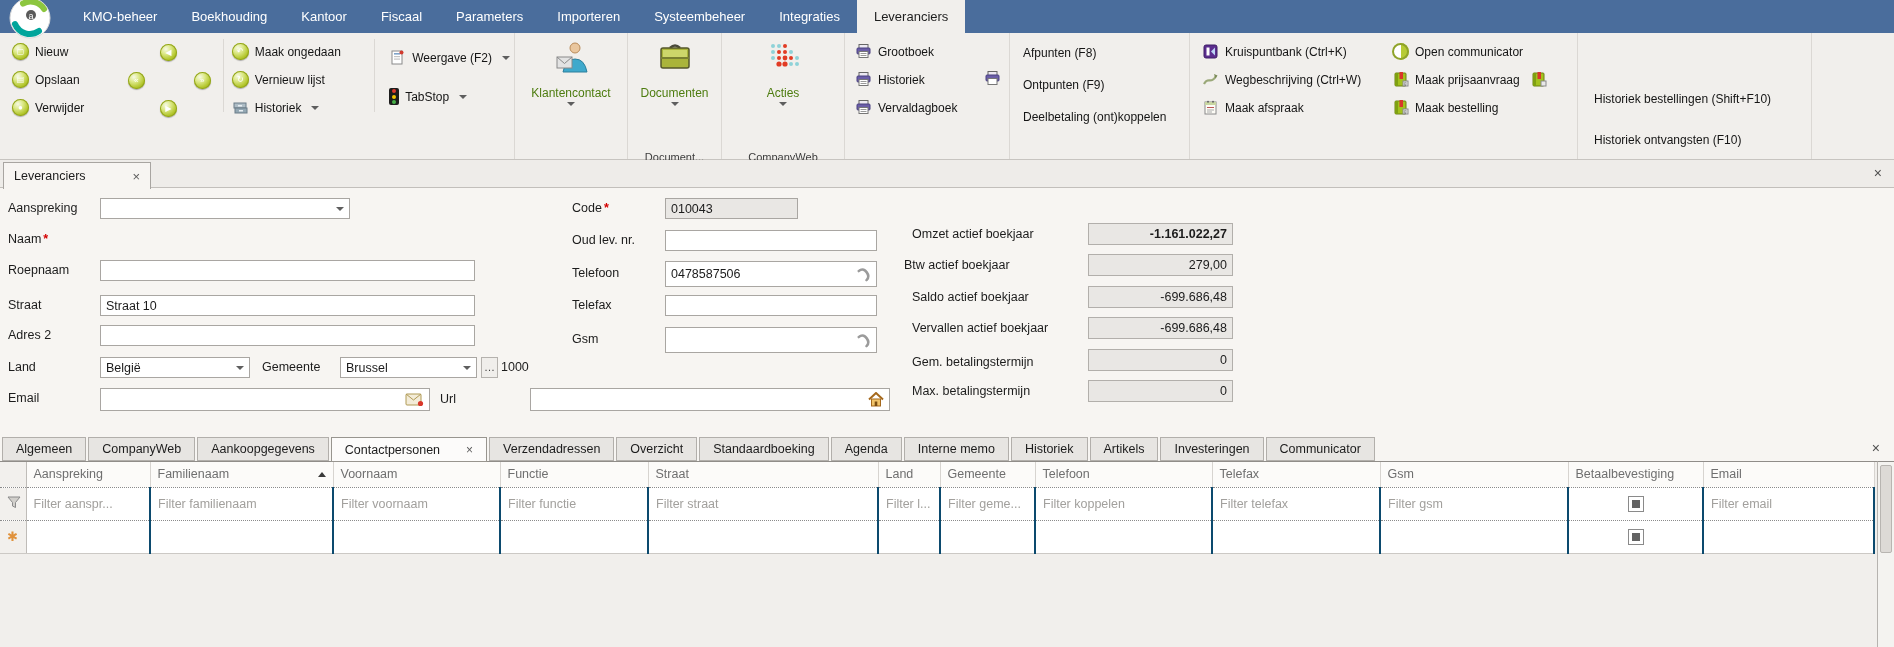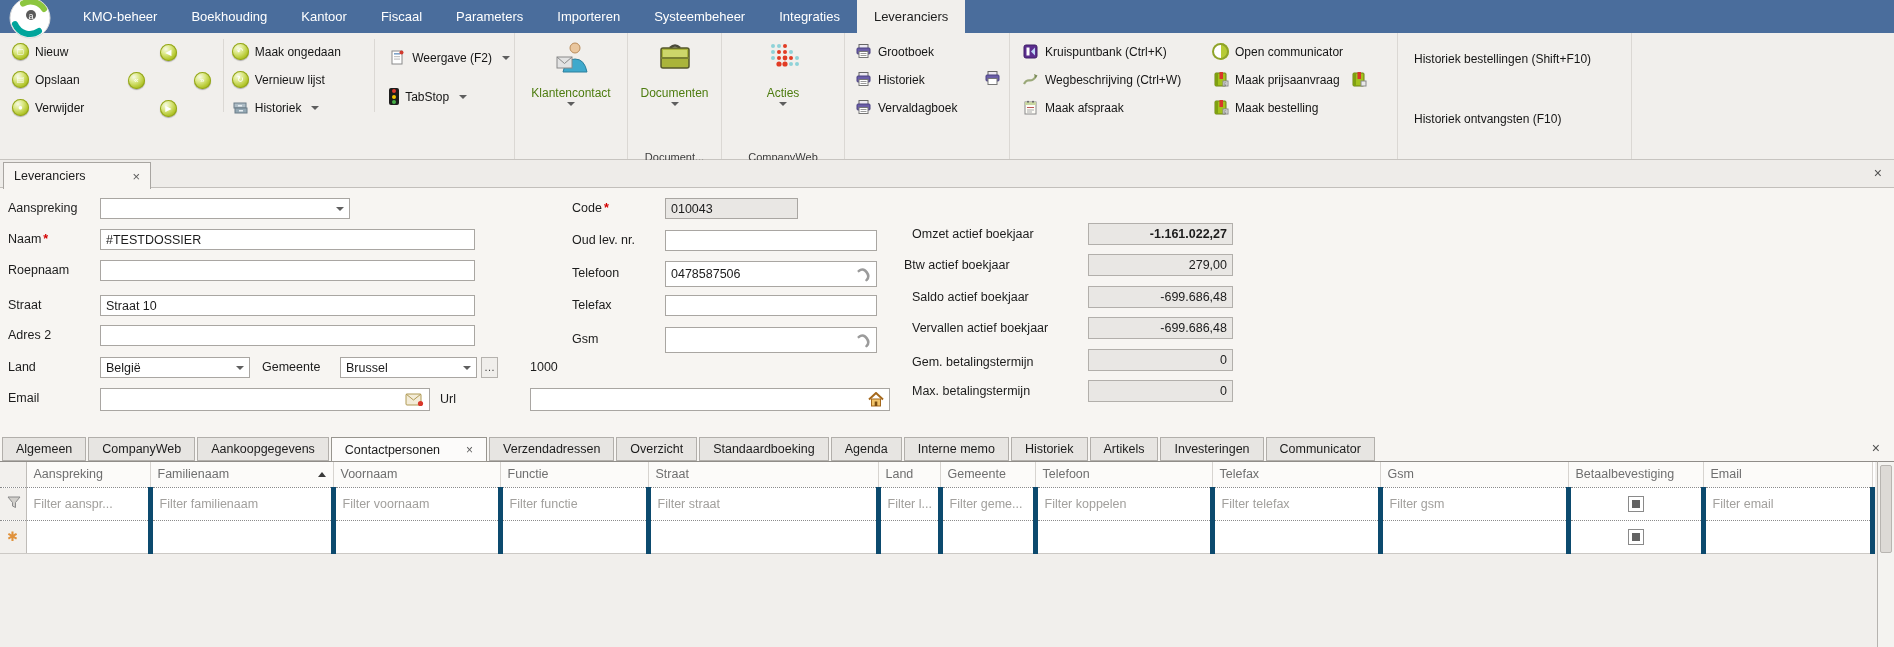--- a/index.html
+++ b/index.html
@@ -58,21 +58,21 @@
   .detail-tabs { position:absolute; top:437px; left:2px; right:30px; height:24px; display:flex; gap:2px; z-index:3; }
   .dtab { background:#e7e5e2; border:1px solid #b2afab; font-size:12.5px; color:#1c1c1c; padding:0 13px; line-height:22px; white-space:nowrap; cursor:default; }
   .dtab.active { background:#fcfbfa; border-color:#98958f; height:25px; display:flex; align-items:center; gap:26px; }
   .dtab.active .close-x { color:#5c5c5c; font-size:12px; }
   .tabs-close { position:absolute; right:14px; top:440px; color:#4f4f4f; font-size:14px; z-index:3; }
 
   
   .grid-area { position:absolute; top:461px; left:0; width:1877px; bottom:0; background:#f1efec; border-top:1px solid #908d89; }
   table.grid { border-collapse:collapse; table-layout:fixed; width:1875px; background:#fff; }
   .grid th { background:#fcfbf9; color:#6f6f6f; font-weight:normal; font-size:12.5px; text-align:left; padding:3px 7px; height:25px; border-right:1px solid #d7d4d0; border-bottom:1px dotted #8b8b8b; white-space:nowrap; overflow:hidden; }
-  .grid td { font-size:12.5px; color:#1c1c1c; padding:3px 7px; border-right:5px solid #0c4a6e; white-space:nowrap; overflow:hidden; }
+  .grid td { font-size:12.5px; color:#1c1c1c; padding:3px 7px; border-right:2px solid #0c4a6e; white-space:nowrap; overflow:hidden; }
   .grid .ind { background:#f2f0ed; border-right:1px solid #bfbcb8; text-align:center; }
   .filter-row td { height:33px; color:#a2a09d; border-bottom:1px dotted #8b8b8b; }
   .data-row td { height:33px; border-bottom:1px solid #ccc9c5; }
   .sort-asc { float:right; width:0; height:0; border-left:4px solid transparent; border-right:4px solid transparent; border-bottom:5px solid #3a3a3a; margin-top:5px; }
   .cb { display:inline-block; width:16px; height:16px; border:1px solid #8a8a8a; background:#fff; vertical-align:middle; position:relative; }
   .cb.ind-state::after { content:""; position:absolute; left:3px; top:3px; width:8px; height:8px; background:#636363; }
   .cbcell { text-align:center; }
   .new-star { color:#e0923c; font-size:13px; }
   .vscroll { position:absolute; top:461px; right:0; width:17px; bottom:0; background:#f4f3f0; border-left:1px solid #b6b3af; border-top:1px solid #908d89; }
   .vthumb { position:absolute; left:2px; right:2px; top:3px; height:88px; background:#dddad6; border:1px solid #b8b5b1; border-radius:2px; }
@@ -295,20 +295,36 @@
           <svg width="17" height="17" viewBox="0 0 17 17">
               <rect x="4" y="1.5" width="9" height="4" fill="#ece9f2" stroke="#666"></rect>
               <rect x="2" y="5" width="13" height="6" rx="1" fill="#6b5ea8" stroke="#4a4180"></rect>
               <rect x="4" y="8.5" width="9" height="6" fill="#fff" stroke="#777"></rect>
             </svg>
         </span>
       </div>
       <div class="rg-label">Afdrukken</div>
     </div>
 
+    <div class="rgroup" style="width:180px;">
+      <div class="rg-content">
+        <div class="stack" style="padding-left:9px; gap:12px; padding-top:10px;">
+          <div class="rbtn">
+            <span class="lbl">Afpunten (F8)</span>
+          </div>
+          <div class="rbtn">
+            <span class="lbl">Ontpunten (F9)</span>
+          </div>
+          <div class="rbtn">
+            <span class="lbl">Deelbetaling (ont)koppelen</span>
+          </div>
+        </div>
+      </div>
+      <div class="rg-label">Afpuntingen</div>
+    </div>
 
     <div class="rgroup" style="width:388px;">
       <div class="rg-content" style="display:flex;">
         <div class="stack" style="width:196px; padding-left:8px;">
           <div class="rbtn">
             <span class="icon16">
               <svg width="17" height="17" viewBox="0 0 17 17">
                   <rect x="2" y="2" width="13" height="13" rx="2" fill="#5b2d8e" stroke="#3f1e66"></rect>
                   <rect x="4.5" y="4.5" width="3" height="8" fill="#fff"></rect>
                   <path d="M9 8.5 L13 4.5 V12.5 Z" fill="#bcd3f5"></path>
@@ -377,21 +393,21 @@
             </span>
             <span class="lbl">Maak bestelling</span>
           </div>
         </div>
       </div>
       <div class="rg-label">Acties</div>
     </div>
 
     <div class="rgroup" style="width:234px;">
       <div class="rg-content">
-        <div class="stack" style="padding-left:12px; gap:40px; padding-top:16px;">
+        <div class="stack" style="padding-left:12px; gap:21px; padding-top:16px;margin-top:40px;">
           <div class="rbtn">
             <span class="lbl">Historiek bestellingen (Shift+F10)</span>
           </div>
           <div class="rbtn">
             <span class="lbl">Historiek ontvangsten (F10)</span>
           </div>
         </div>
       </div>
       <div class="rg-label">KMO-Beheer</div>
     </div>
@@ -409,23 +425,20 @@
 
   <div class="form-area">
 
     <span class="flabel" style="left:8px; top:10px;">Aanspreking</span>
     <div class="finput" style="left:100px; top:10px; width:250px;">
       <span class="val"></span>
         <span class="combo-arrow"></span>
     </div>
 
     <span class="flabel" style="left:8px; top:41px;"><span>Naam</span><span class="req">*</span></span>
-    <div class="finput" style="left:100px; top:41px; width:375px;">
-      <span class="val">#TESTDOSSIER</span>
-    </div>
 
     <span class="flabel" style="left:8px; top:72px;">Roepnaam</span>
     <div class="finput" style="left:100px; top:72px; width:375px;">
       <span class="val"></span>
     </div>
 
     <span class="flabel" style="left:8px; top:107px;">Straat</span>
     <div class="finput" style="left:100px; top:107px; width:375px;">
       <span class="val">Straat 10</span>
     </div>
@@ -439,21 +452,21 @@
     <div class="finput" style="left:100px; top:169px; width:150px;">
       <span class="val">België</span>
         <span class="combo-arrow"></span>
     </div>
     <span class="flabel" style="left:262px; top:169px;">Gemeente</span>
     <div class="finput" style="left:340px; top:169px; width:137px;">
       <span class="val">Brussel</span>
         <span class="combo-arrow"></span>
     </div>
     <span class="dots-btn" style="left:481px; top:169px;">…</span>
-    <span class="flabel" style="left:530px; top:169px;text-align:right;">1000</span>
+    <span class="flabel" style="left:501px; top:169px;text-align:right;">1000</span>
 
     <span class="flabel" style="left:8px; top:200px;">Email</span>
     <div class="finput" style="left:100px; top:200px; width:330px; height:23px;">
       <span class="val"></span>
       <span style="display:inline-flex;">
         <svg width="19" height="14" viewBox="0 0 19 14">
             <rect x="1" y="1" width="15" height="11" rx="1" fill="#f3ecd8" stroke="#b09a55"></rect>
             <path d="M1 1 l7.5 6 L16 1" fill="none" stroke="#b09a55"></path>
             <circle cx="15.5" cy="10.5" r="2.6" fill="#d8372a"></circle>
           </svg>

